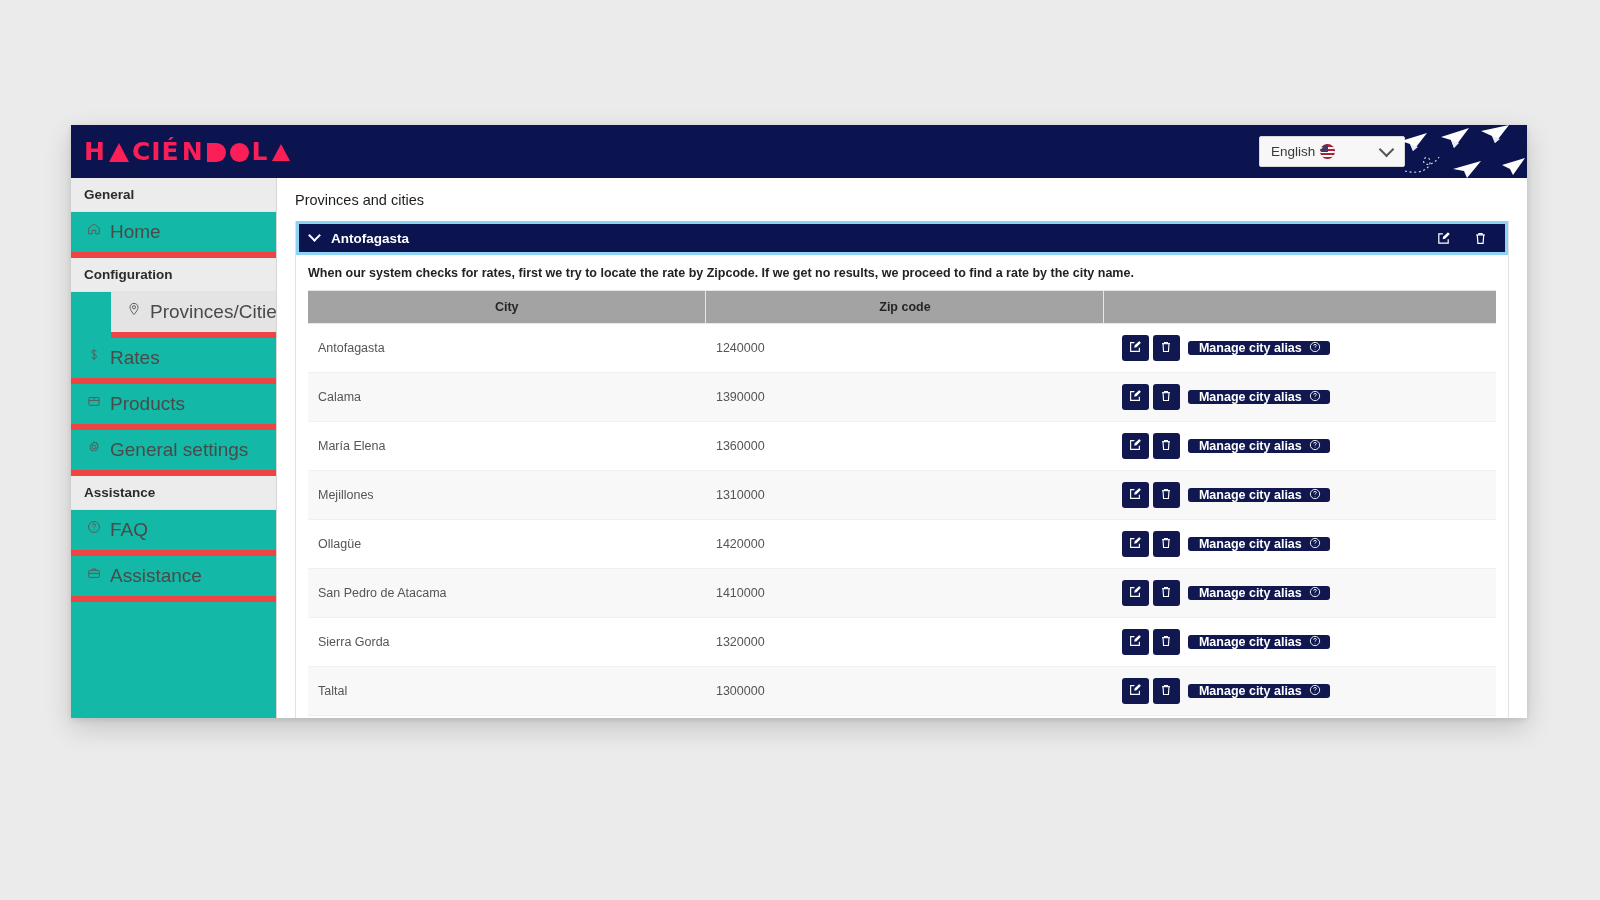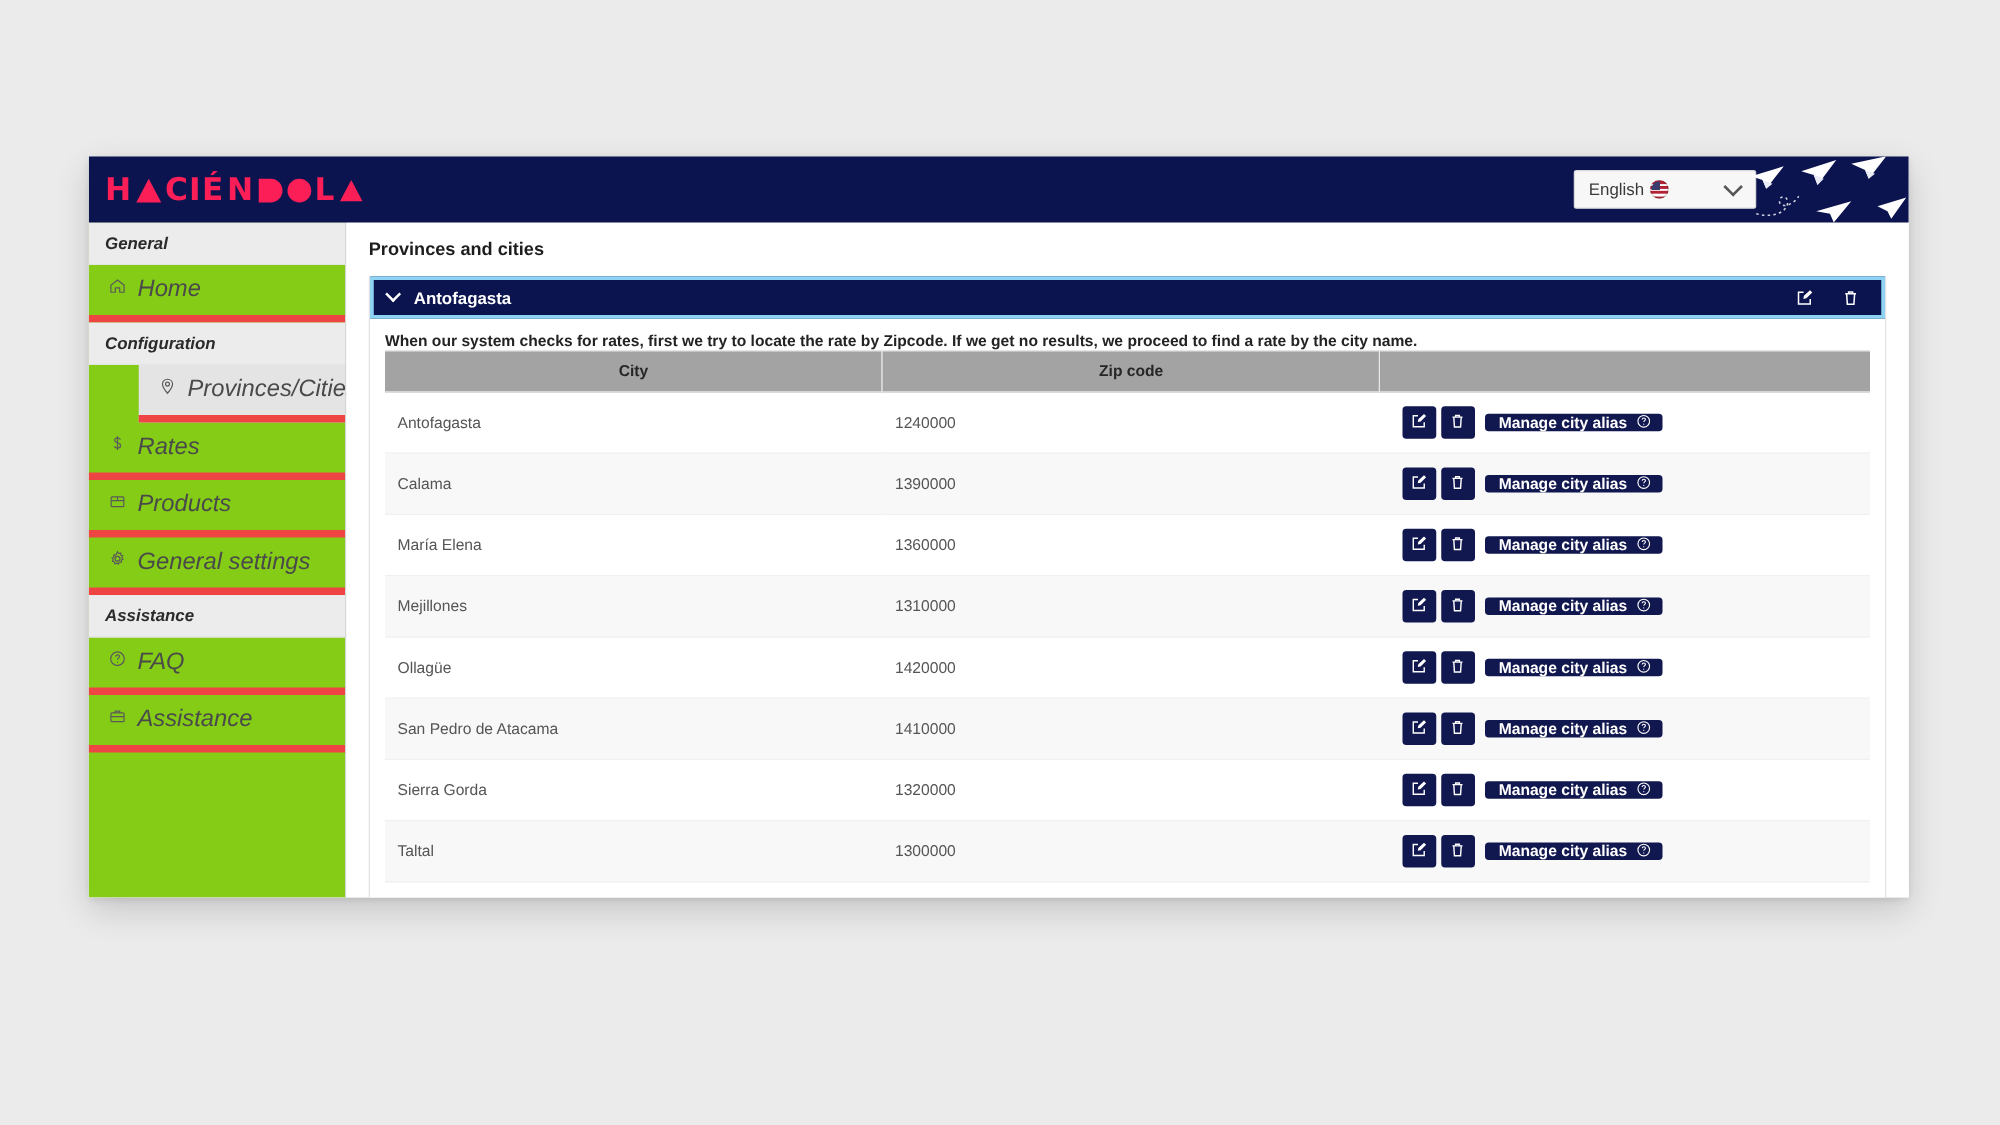--- a/index.html
+++ b/index.html
@@ -126,24 +126,23 @@
 
   
   .planes { position: absolute; right: 0; top: 0; width: 130px; height: 53px; }
 
   
   .body-split { flex: 1; display: flex; min-height: 0; }
 
   .sidebar {
     width: 206px;
     flex: 0 0 206px;
-    background: #84cc16;
+    background: #14b8a6;
     border-right: 1px solid #d6d6d6;
     padding-top: 0;
-    font-style: italic;
   }
   .sb-section {
     background: #ececec;
     font-weight: bold;
     font-size: 13.5px;
     color: #2b2b2b;
     padding: 9px 0 9px 13px;
     border-bottom: 1px solid #e4e4e4;
   }
   .sb-item {
@@ -163,21 +162,21 @@
   
   .main {
     flex: 1;
     background: #ffffff;
     padding: 14px 18px 0 18px;
     min-width: 0;
     overflow: hidden;
   }
   .page-title {
     font-size: 14.5px;
-    font-weight: bold;
+    font-weight: normal;
     color: #1d1d1d;
     margin-bottom: 13px;
     font-family: "Liberation Sans", sans-serif;
   }
 
   .card {
     border: 1px solid #e2e2e2;
     border-top: none;
     background: #fff;
   }
@@ -208,20 +207,21 @@
     flex: 1;
   }
   .acc-actions { display: flex; align-items: center; gap: 22px; margin-right: 8px; }
   .acc-actions .ico-btn { color: #ffffff; cursor: pointer; display:flex; }
 
   .card-inner { padding: 11px 12px 0 12px; }
   .helper {
     font-size: 12.5px;
     font-weight: bold;
     color: #232323;
+    margin-bottom: 10px;
   }
 
   table { width: 100%; border-collapse: collapse; table-layout: fixed; }
   thead th {
     background: #a3a3a3;
     border-top: 1px solid #e6e6e6;
     border-bottom: 1px solid #e6e6e6;
     border-right: 1px solid #e6e6e6;
     font-size: 12.5px;
     font-weight: bold;

